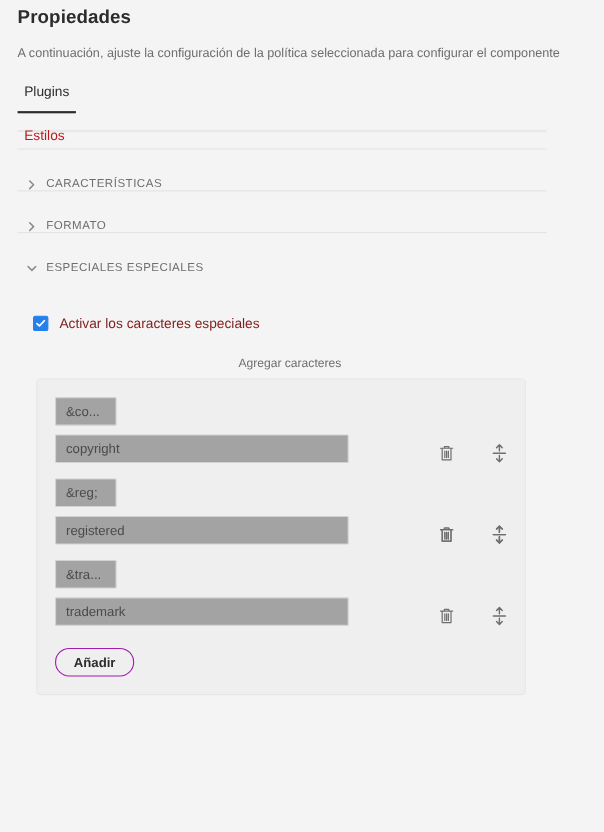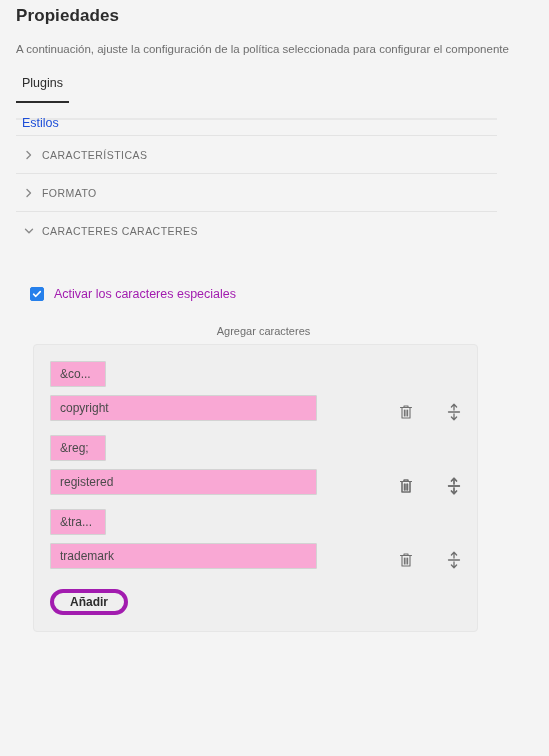--- a/index.html
+++ b/index.html
@@ -33,38 +33,38 @@
     position: absolute; left: 0; bottom: 0; width: 481px; height: 2px;
     background: #e8e8e8;
   }
   .tabs {
     position: absolute; left: 0; bottom: 0; width: 481px; height: 38px;
     display: flex; justify-content: center; align-items: flex-start;
     gap: 22px;
     flex-direction: column;
   }
   .tab {
-    font-size: 12.5px; color: #1d4ed8;
+    font-size: 12.5px; color: #b91c1c;
     padding: 4px 6px 0 6px;
     position: relative;
     cursor: pointer;
     white-space: nowrap;
   }
   .tab.active { color: #2c2c2c; }
   .tab.active::after {
     content: ""; position: absolute; left: 0; right: 0; bottom: -13px;
     height: 2px; background: #2c2c2c;
   }
 
   
   .accordion {
     position: absolute; left: 16px; top: 135px; width: 481px;
   }
   .acc-row {
-    height: 38px; display: flex; align-items: center;
+    height: 38px; display: flex; align-items: flex-end;
     border-top: 1px solid #e3e3e3;
     cursor: pointer;
   }
   .acc-chevron {
     width: 26px; display: flex; align-items: center; justify-content: center;
     color: #8a8a8a;
   }
   .acc-chevron svg { display: block; }
   .acc-label {
     font-size: 10.5px; color: #6e6e6e; letter-spacing: .45px;
@@ -78,21 +78,21 @@
     margin-left: 14px;
     cursor: pointer;
   }
   .checkbox {
     width: 14px; height: 14px; border-radius: 2px;
     background: #2680eb; border: 1px solid #2680eb;
     display: flex; align-items: center; justify-content: center;
     flex: 0 0 auto;
   }
   .checkbox svg { display: block; }
-  .checkbox-label { font-size: 12.5px; color: #a21caf; }
+  .checkbox-label { font-size: 12.5px; color: #7f1d1d; }
 
   .field-label {
     margin-left: 14px; margin-top: 24px;
     font-size: 11px; color: #6e6e6e; text-align: center;
   }
 
   
   .items-panel {
     margin-left: 17px; margin-top: 7px;
     width: 445px;
@@ -101,21 +101,21 @@
     border-radius: 4px;
     padding: 16px 0 16px 0;
   }
   .item-row {
     position: relative;
     padding: 0 16px;
     margin-bottom: 14px;
   }
   .item-fields { width: 267px; }
   .inp {
-    background: #f9a8d4;
+    background: #a3a3a3;
     border: 1px solid #d3d3d3;
     border-radius: 1px;
     height: 26px;
     font-size: 12px;
     color: #4b4b4b;
     display: flex; align-items: center;
     padding: 12px 9px;
     white-space: nowrap; overflow: hidden;
   }
   .inp.small { width: 56px; margin-bottom: 8px; }
@@ -129,21 +129,21 @@
     width: 18px; height: 20px;
     display: flex; align-items: center; justify-content: center;
     color: #6e6e6e; cursor: pointer;
   }
   .icon-btn svg { display: block; }
 
   .add-btn {
     margin: 6px 0 0 16px;
     display: inline-flex; align-items: center; justify-content: center;
     height: 26px; padding: 0 16px;
-    border: 4px solid #a21caf;
+    border: 1px solid #a21caf;
     border-radius: 13px;
     background: transparent;
     font-family: "Liberation Sans", sans-serif;
     font-size: 12px; font-weight: bold; color: #2c2c2c;
     cursor: pointer;
   }
 </style>
 </head>
 <body>
 
@@ -184,21 +184,21 @@
       <span class="acc-label">FORMATO</span>
     </div>
 
 
     <div class="acc-row">
       <span class="acc-chevron">
         <svg width="10" height="10" viewBox="0 0 10 10">
             <path d="M1.5 3.3 L5 6.8 L8.5 3.3" fill="none" stroke="currentColor" stroke-width="1.4" stroke-linecap="round" stroke-linejoin="round"></path>
           </svg>
       </span>
-      <span class="acc-label">CARACTERES CARACTERES</span>
+      <span class="acc-label">ESPECIALES ESPECIALES</span>
     </div>
 
   </div>
 
   <div class="acc-body">
 
     <div class="checkbox-row">
       <span class="checkbox">
         <svg width="10" height="10" viewBox="0 0 10 10">
             <path d="M1.6 5.2 L3.8 7.3 L8.3 2.6" fill="none" stroke="#ffffff" stroke-width="1.6" stroke-linecap="round" stroke-linejoin="round"></path>

